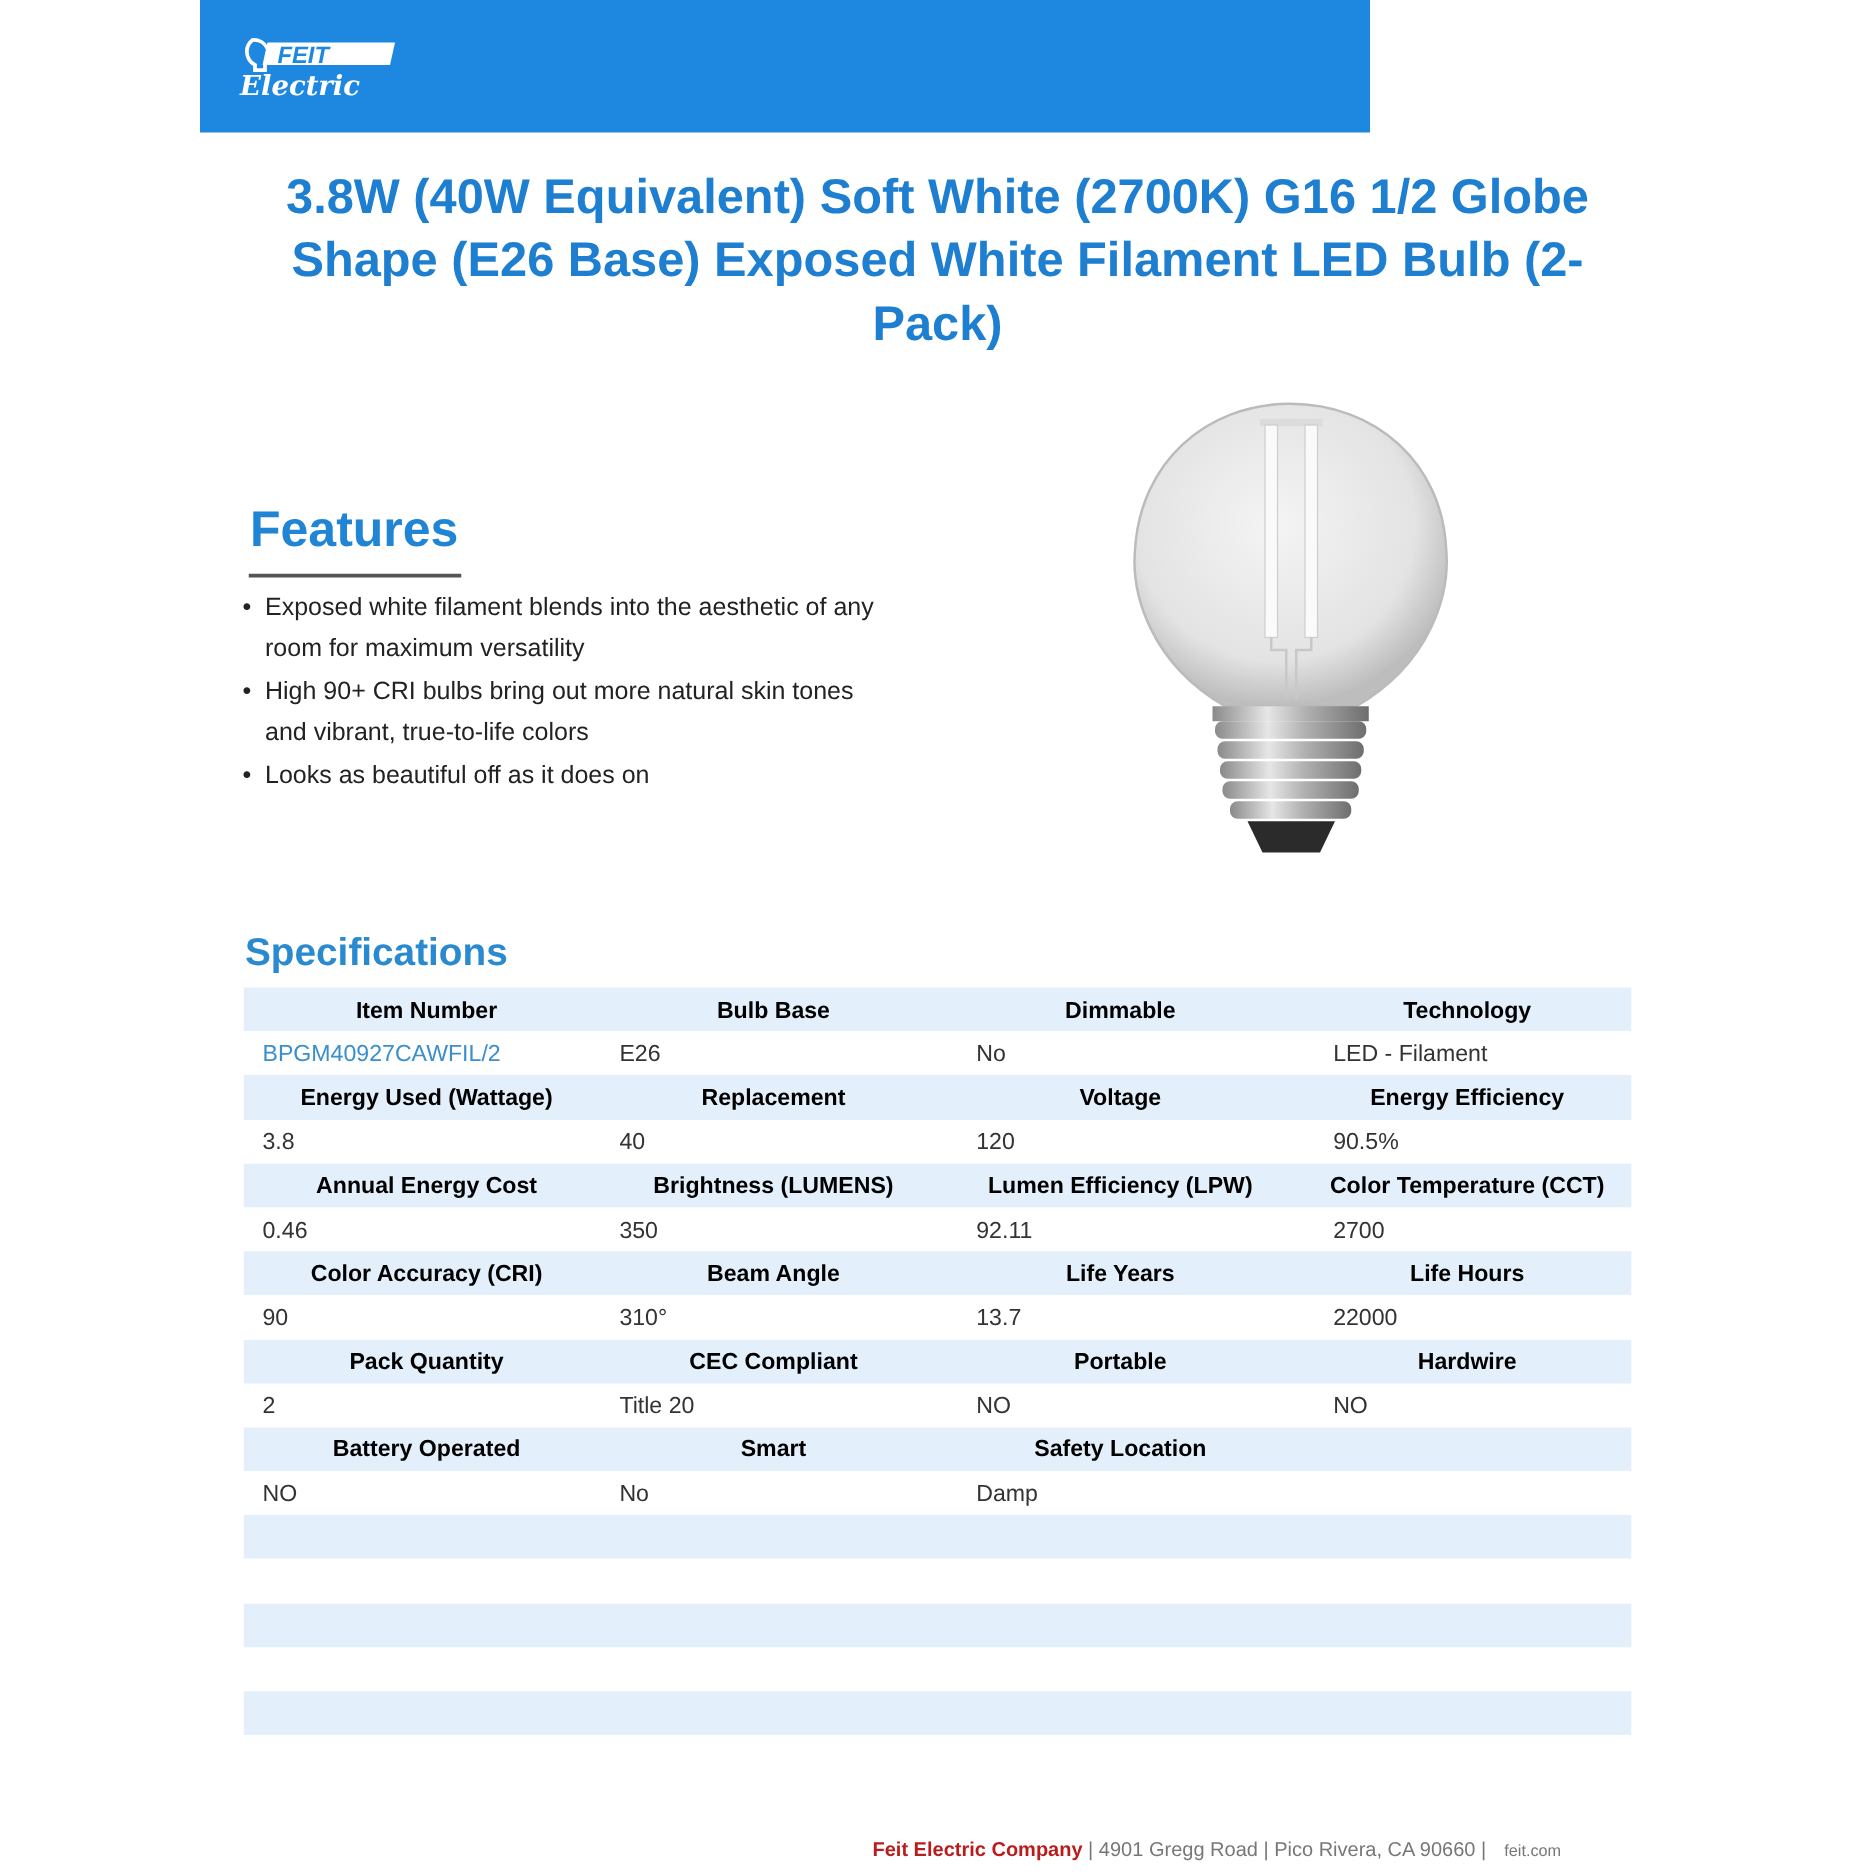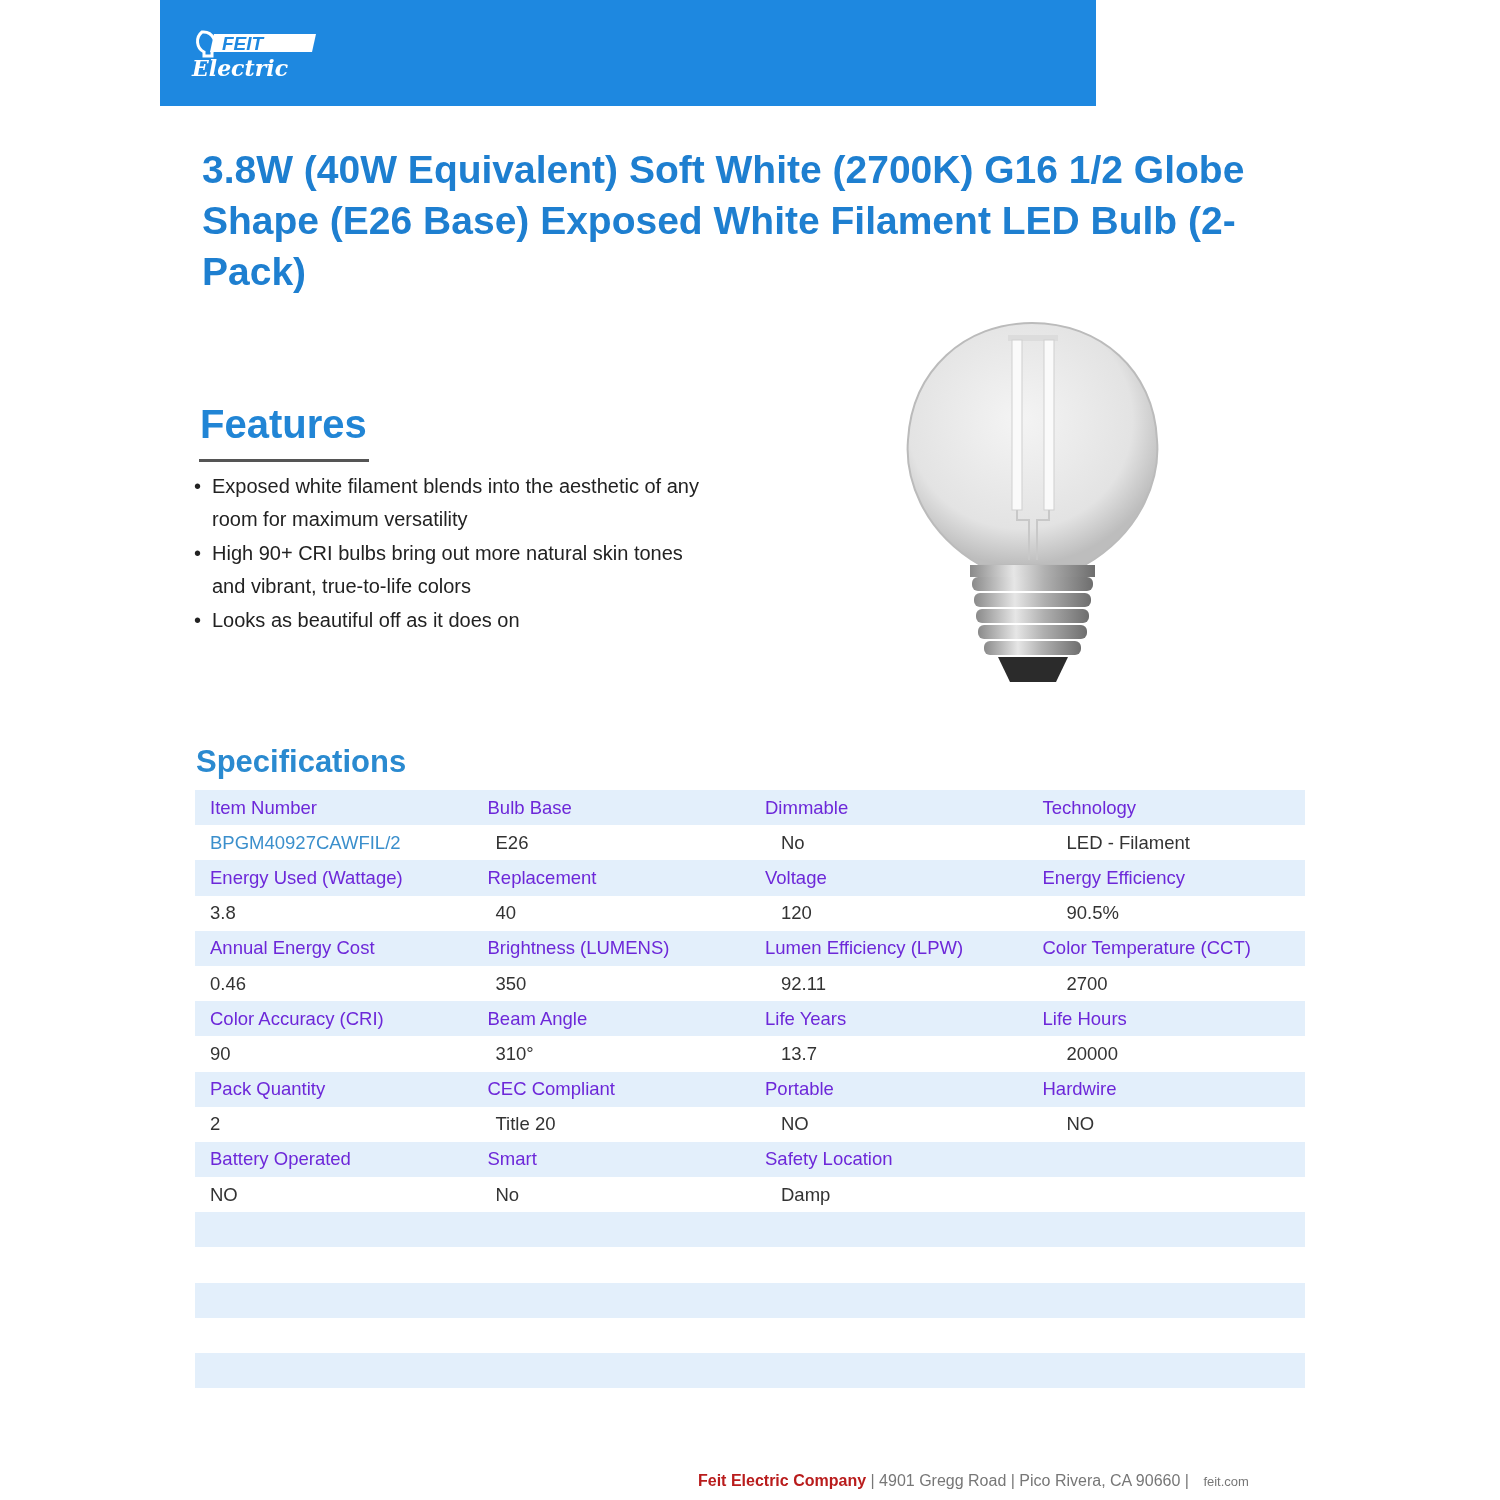--- a/index.html
+++ b/index.html
@@ -1,29 +1,29 @@
 <!DOCTYPE html>
 <html><head>
 <meta charset="utf-8">
 <style>
   html, body { margin: 0; padding: 0; background: #ffffff; }
   body { width: 1500px; height: 1500px; position: relative; overflow: hidden; font-family: "Liberation Sans", sans-serif; color: #222; }
   .header-band { position: absolute; left: 160px; top: 0; width: 936px; height: 106px; background: #1e88e0; }
   .logo { position: absolute; left: 28px; top: 28px; width: 130px; height: 54px; }
-  .title { position: absolute; left: 190px; top: 132px; width: 1120px; font-weight: bold; font-size: 39px; line-height: 51px; color: #1e7fd0; margin: 12px; }
+  .title { position: absolute; left: 190px; top: 132px; width: 1120px; text-align: center; font-weight: bold; font-size: 39px; line-height: 51px; color: #1e7fd0; margin: 0; }
   .features-title { position: absolute; left: 200px; top: 402px; font-size: 40px; font-weight: bold; color: #2185d5; margin: 0; }
   .features-rule { position: absolute; left: 199px; top: 459px; width: 170px; height: 3px; background: #555; }
   .features-list { position: absolute; left: 192px; top: 470px; width: 520px; margin: 0; padding: 0; list-style: none; font-size: 20px; line-height: 32.5px; color: #222; }
   .features-list li { position: relative; padding-left: 20px; margin-bottom: 2px; }
   .features-list li .bullet { position: absolute; left: 2px; top: 0; }
   .bulb { position: absolute; left: 900px; top: 315px; width: 265px; height: 385px; }
   .spec-title { position: absolute; left: 196px; top: 744px; font-size: 31px; font-weight: bold; color: #2a8ad0; margin: 0; }
   .spec-table { position: absolute; left: 195px; top: 790px; width: 1110px; }
   .spec-row { display: flex; height: 35.2px; align-items: center; }
-  .spec-row.label-row { background: #e3effb; font-weight: normal; color: #6d28d9; }
+  .spec-row.label-row { background: #e3effb; font-weight: bold; color: #000000; text-align: center; }
   .spec-row.value-row { background: #ffffff; color: #333; gap: 32px; }
   .spec-row.empty-shaded { background: #e3effb; }
   .spec-cell { width: 277.5px; padding-left: 15px; box-sizing: border-box; font-size: 18.5px; white-space: nowrap; }
   .spec-cell.link { color: #3b8fcc; }
   .footer { position: absolute; left: 698px; top: 1472px; font-size: 16px; color: #777; white-space: nowrap; }
   .footer .company { font-weight: bold; color: #b91c1c; }
   .footer .site { font-size: 13px; margin-left: 10px; text-align: center; }
 </style>
 </head>
 <body>
@@ -120,21 +120,21 @@
   <div class="spec-row label-row">
     <div class="spec-cell">Color Accuracy (CRI)</div>
     <div class="spec-cell">Beam Angle</div>
     <div class="spec-cell">Life Years</div>
     <div class="spec-cell">Life Hours</div>
   </div>
   <div class="spec-row value-row">
     <div class="spec-cell">90</div>
     <div class="spec-cell">310°</div>
     <div class="spec-cell">13.7</div>
-    <div class="spec-cell">20000</div>
+    <div class="spec-cell">22000</div>
   </div>
 
   <div class="spec-row label-row">
     <div class="spec-cell">Pack Quantity</div>
     <div class="spec-cell">CEC Compliant</div>
     <div class="spec-cell">Portable</div>
     <div class="spec-cell">Hardwire</div>
   </div>
   <div class="spec-row value-row">
     <div class="spec-cell">2</div>

